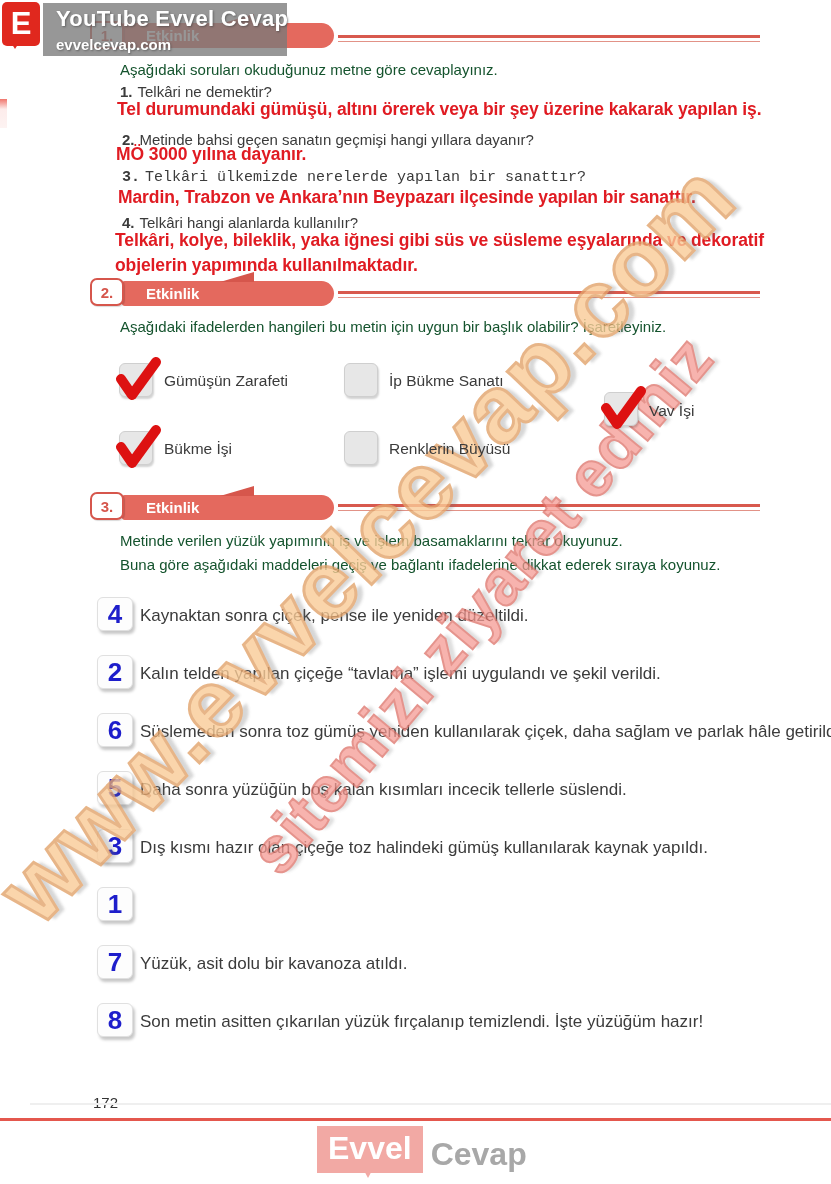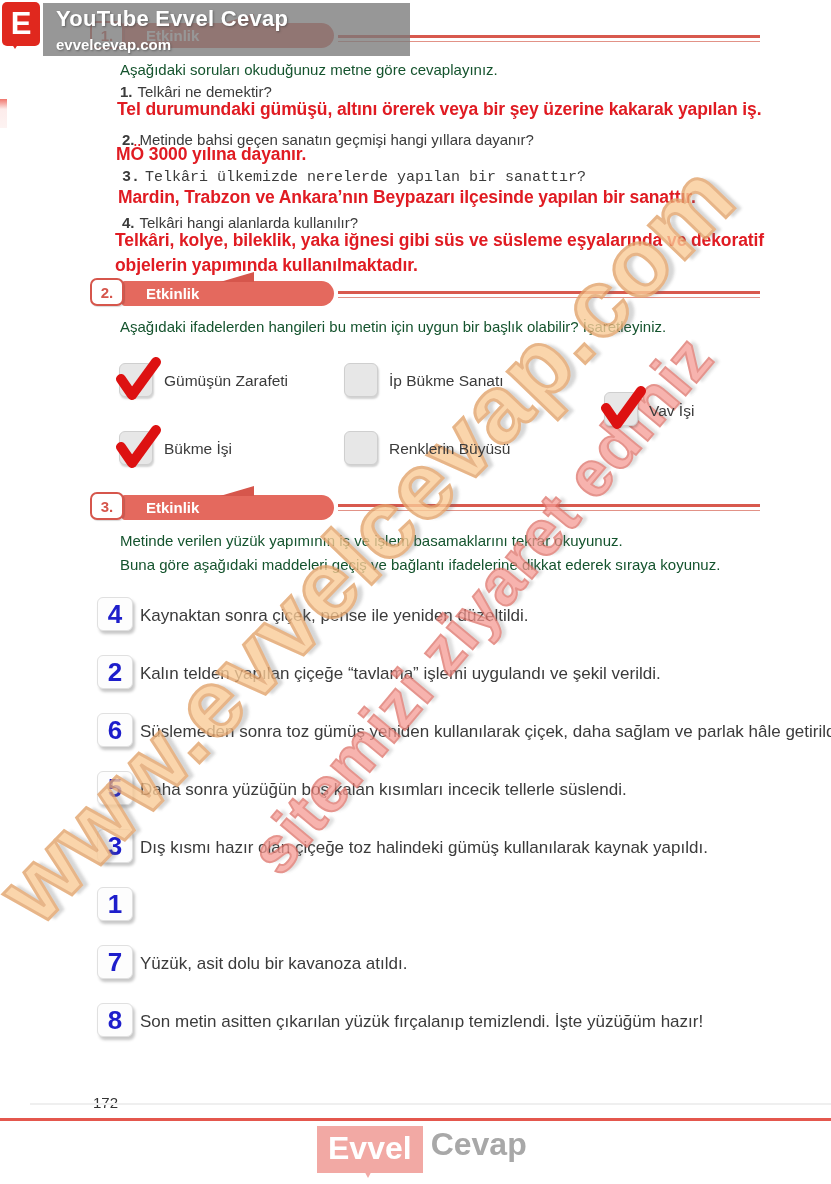--- a/index.html
+++ b/index.html
@@ -5,21 +5,21 @@
   * { margin:0; padding:0; box-sizing:border-box; }
   body { background:#fff; font-family:"Liberation Sans","DejaVu Sans",sans-serif; }
   .page { position:relative; width:831px; height:1184px; background:#fff; overflow:hidden; margin:0 auto; }
 
   
   .e-logo { position:absolute; left:2px; top:2px; width:38px; height:44px; background:#e0281e;
     border-radius:5px; color:#fff; font-weight:bold; font-size:31px; display:flex; align-items:center;
     justify-content:center; z-index:11; }
   .e-logo::after { content:""; position:absolute; left:6px; bottom:-10px; width:0; height:0;
     border:7px solid transparent; border-top:11px solid #e0281e; }
-  .top-overlay { position:absolute; left:43px; top:3px; width:367px; height:53px;
+  .top-overlay { position:absolute; left:43px; top:3px; width:244px; height:53px;
     background:rgba(122,122,122,0.78); z-index:10; }
   .yt-title { position:absolute; left:13px; top:3px; font-size:22px; font-weight:bold; color:#fff;
     text-shadow:1px 1px 2px rgba(60,60,60,0.55); letter-spacing:0.3px; white-space:nowrap; }
   .site-text { position:absolute; left:13px; bottom:3px; font-size:15px; font-weight:bold; color:#fff;
     text-shadow:1px 1px 2px rgba(60,60,60,0.55); white-space:nowrap; }
 
   
   .sec-num { position:absolute; width:34px; height:28px; background:#fff; border:2px solid #d6564c;
     border-radius:7px; color:#d6564c; font-weight:bold; font-size:15px; display:flex;
     align-items:center; justify-content:center; box-shadow:1px 1px 1px rgba(0,0,0,0.15); z-index:2; }
@@ -64,21 +64,21 @@
     text-shadow:4px 4px 3px rgba(110,110,110,0.3); pointer-events:none; }
 
   
   .left-strip { position:absolute; left:0; top:99px; width:7px; height:29px;
     background:linear-gradient(#f0766d, #fdeceb 35%, #fdf3f2); }
 
   
   .page-num { position:absolute; left:93px; top:1094px; font-size:15px; color:#333; }
   .footer-gray-line { position:absolute; left:30px; right:0; top:1103px; height:2px; background:#efefef; }
   .footer-red-line { position:absolute; left:0; top:1118px; width:831px; height:3px; background:#e4574d; }
-  .footer-logo { position:absolute; left:317px; top:1126px; display:flex; align-items:flex-start; z-index:3; }
+  .footer-logo { position:absolute; left:317px; top:1126px; display:flex; align-items:flex-end; z-index:3; }
   .logo-box { position:relative; background:#f2a9a4; color:#fff; font-weight:bold; font-size:32px;
     padding:4px 11px 6px 11px; }
   .logo-box::after { content:""; position:absolute; left:44px; bottom:-12px; width:0; height:0;
     border:7px solid transparent; border-top:13px solid #f2a9a4; }
   .logo-cevap { color:#a8a8a8; font-weight:bold; font-size:32px; margin-left:8px; }
 </style>
 </head>
 <body>
 
 <div class="page">

